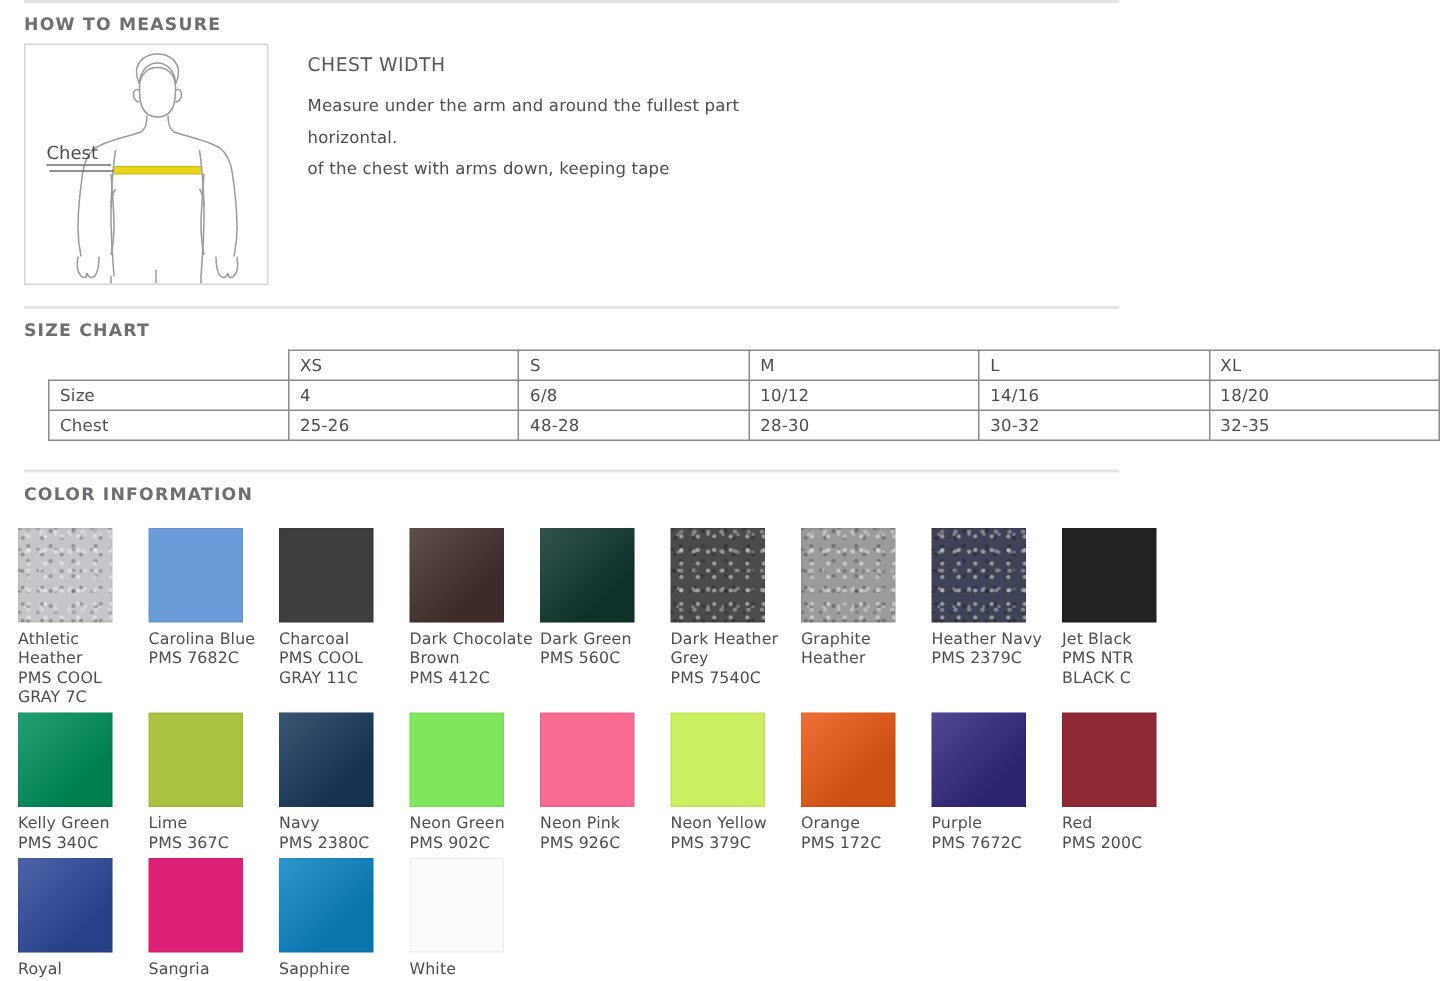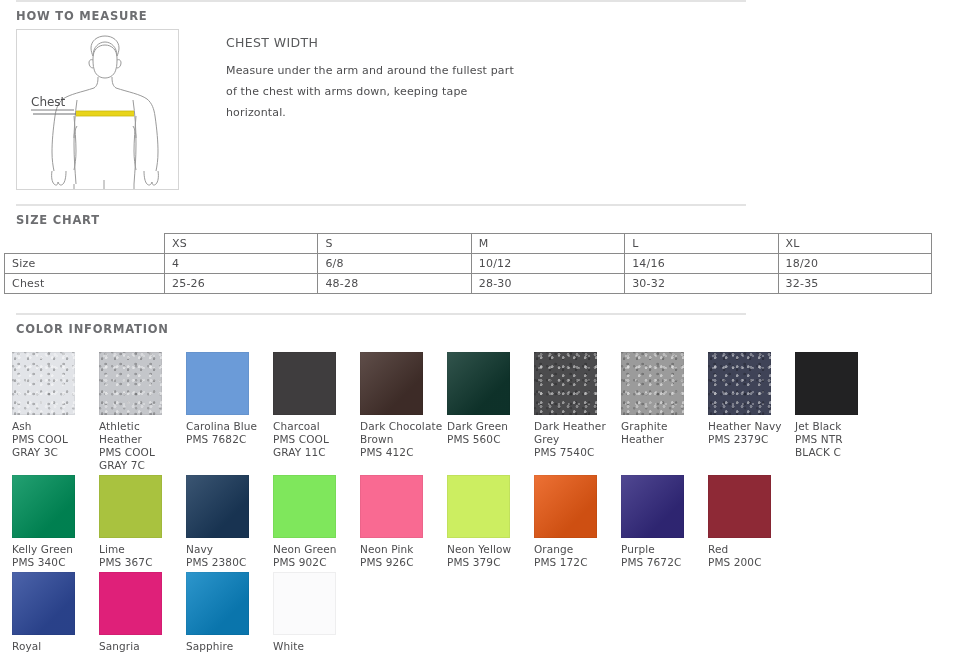--- a/index.html
+++ b/index.html
@@ -35,39 +35,39 @@
   
   .measure-wrap { display: flex; align-items: flex-start; }
   .fig-box {
     width: 163px; height: 161px;
     border: 1px solid #d5d5d5;
     background: #fff;
     flex: 0 0 auto;
     position: relative;
   }
   .fig-box svg { display:block; }
-  .measure-text { margin-left: 47px; padding-top: 6px; }
+  .measure-text { margin-left: 26px; padding-top: 6px; }
   .m-title {
     font-size: 12.5px;
     color: #58595b;
     letter-spacing: 0.35px;
     margin-bottom: 10px;
   }
   .m-line {
     font-size: 11px;
     color: #4d4d4f;
     line-height: 21px;
     letter-spacing: 0.15px;
   }
 
   
   .size-table {
     border-collapse: collapse;
     width: 928px;
-    margin-left: 4px;
+    margin-left: 32px;
     table-layout: fixed;
   }
   .size-table td, .size-table th {
     border: 1px solid #8a8a8a;
     height: 20px;
     font-size: 11px;
     color: #4d4d4f;
     font-weight: normal;
     text-align: left;
     padding: 2px 0 2px 7px;
@@ -172,22 +172,22 @@
           <line x1="59" y1="86" x2="117" y2="86" stroke="#c9b80f" stroke-width="0.8"></line>
 
           <line x1="14" y1="80" x2="57" y2="80" stroke="#6d6e71" stroke-width="0.9"></line>
           <text x="14" y="76" font-family="DejaVu Sans, Liberation Sans, sans-serif" font-size="12" fill="#4d4d4f">Chest</text>
         </svg>
       </div>
 
       <div class="measure-text">
         <div class="m-title">CHEST WIDTH</div>
         <div class="m-line">Measure under the arm and around the fullest part</div>
+        <div class="m-line">horizontal.</div>
         <div class="m-line">of the chest with arms down, keeping tape</div>
-        <div class="m-line">horizontal.</div>
       </div>
     </div>
   </div>
 
   <div class="sec-rule" style="margin-top:14px"></div>
   <div class="section">
     <div class="sec-title">SIZE CHART</div>
   </div>
   <table class="size-table">
     <colgroup>
@@ -228,25 +228,20 @@
     </tbody>
   </table>
 
   <div class="sec-rule" style="margin-top:19px"></div>
   <div class="section">
     <div class="sec-title">COLOR INFORMATION</div>
   </div>
   <div class="colors">
     <div class="color-row">
         <div class="swatch-cell">
-          <div class="swatch bordered heather" style="background: rgb(226, 228, 232);"></div>
-          <div class="sw-name">Ash</div>
-          <div class="sw-pms">PMS COOL GRAY 3C</div>
-        </div>
-        <div class="swatch-cell">
           <div class="swatch bordered heather" style="background: rgb(196, 198, 202);"></div>
           <div class="sw-name">Athletic Heather</div>
           <div class="sw-pms">PMS COOL GRAY 7C</div>
         </div>
         <div class="swatch-cell">
           <div class="swatch bordered" style="background: rgb(107, 155, 216);"></div>
           <div class="sw-name">Carolina Blue</div>
           <div class="sw-pms">PMS 7682C</div>
         </div>
         <div class="swatch-cell">

